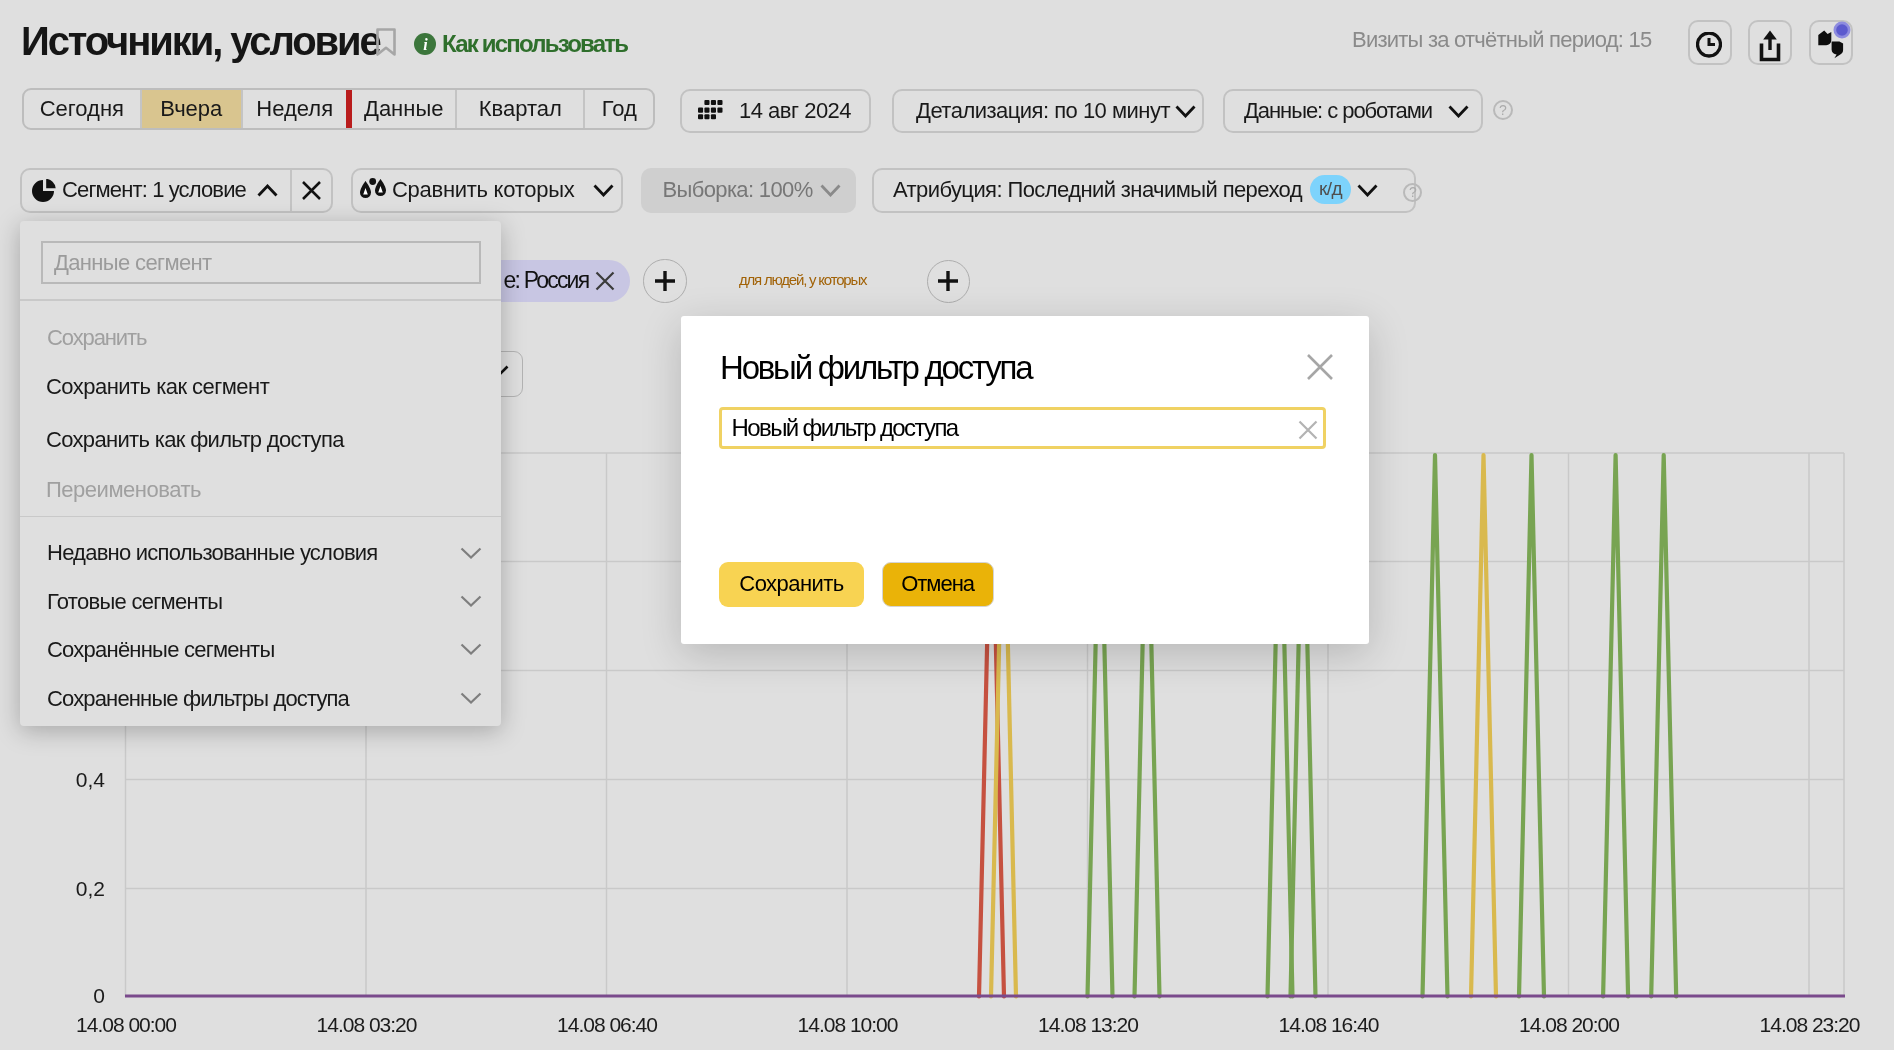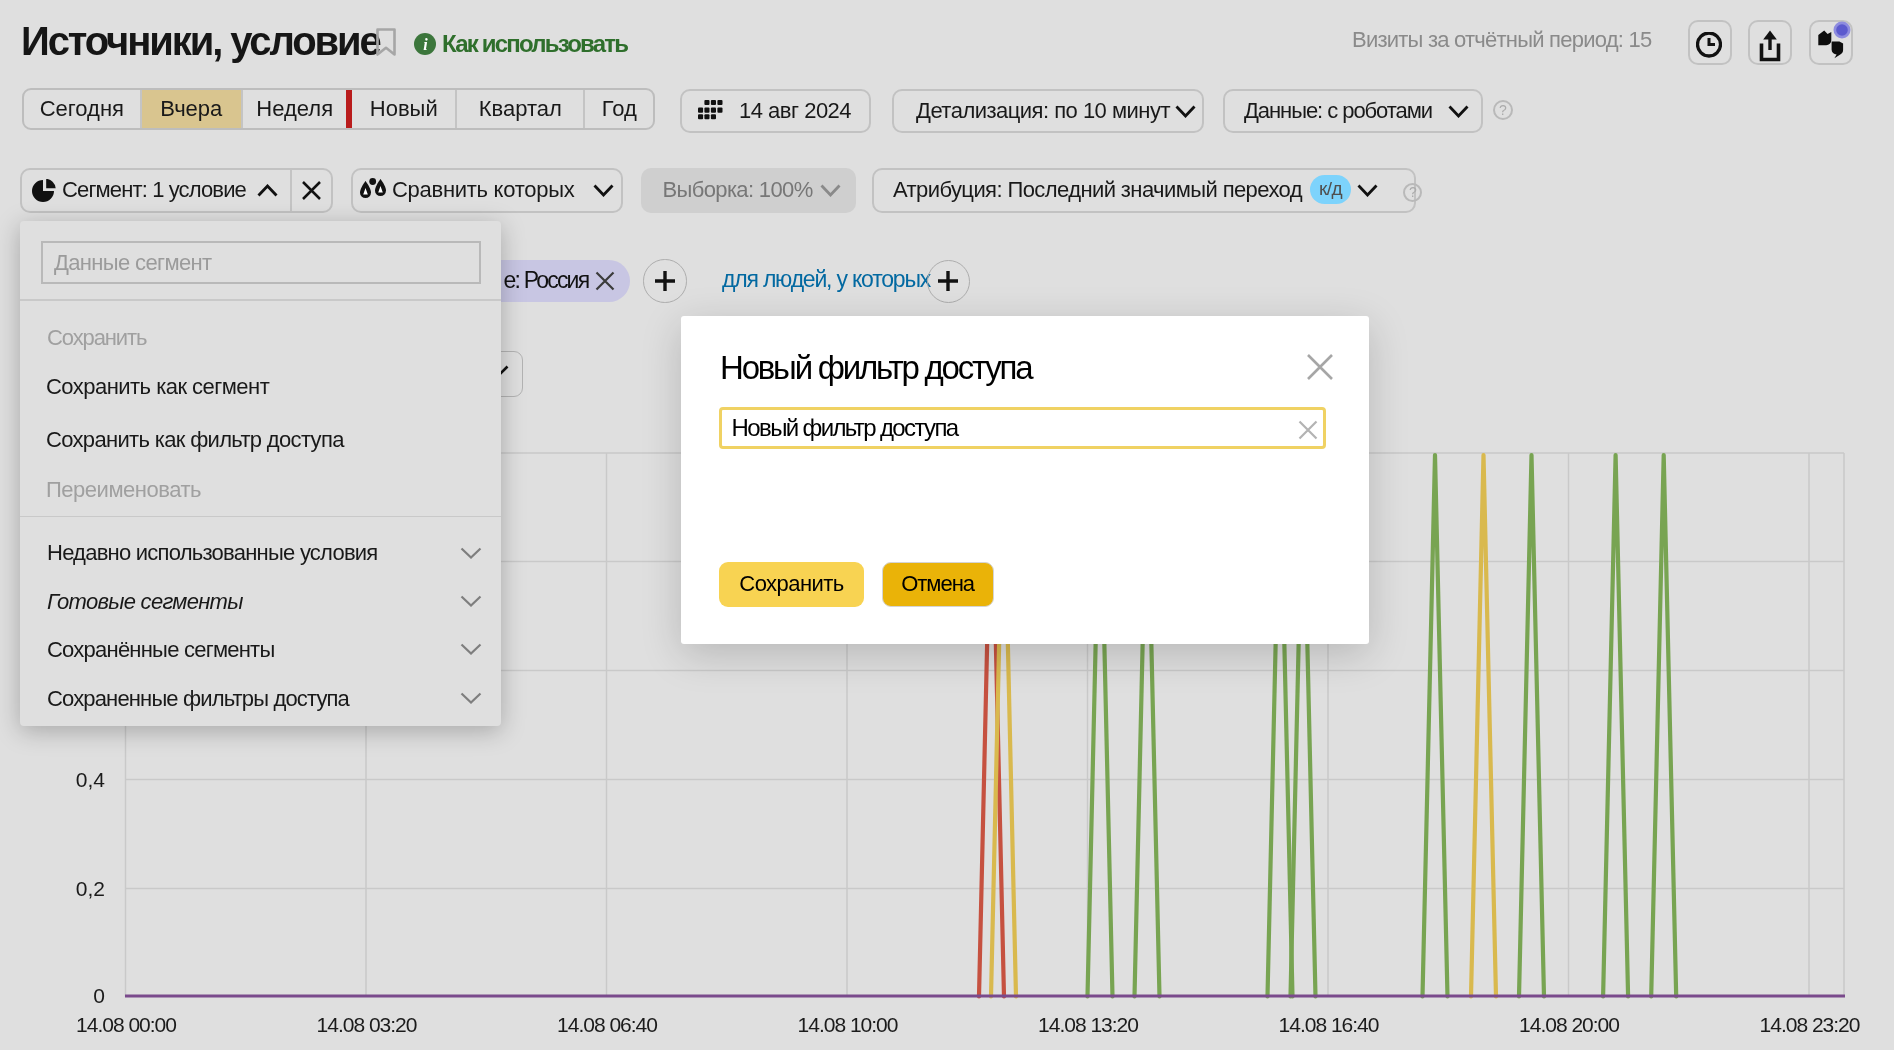--- a/index.html
+++ b/index.html
@@ -92,21 +92,21 @@
   <path d="M8.3 26.3 L8.3 16.0 L14.2 11.4 L17.6 15.0 L21.3 13.0 L21.3 21.2 A5.1 5.1 0 0 1 16.2 26.3 Z" fill="#0d0d0d"></path>
   <path d="M33.1 24.6 L29.4 22.5 L21.6 22.5 L21.6 30.5 A5 5 0 0 0 26.6 35.5 L24.4 39.2 L30.3 35.5 A5 5 0 0 0 33.1 30.8 Z" fill="#0d0d0d"></path>
   <circle cx="32" cy="11" r="8.5" fill="#8e8cdf"></circle>
   <circle cx="32" cy="11" r="5.8" fill="#5c5ace"></circle>
 </svg>
 
 <div class="abs" style="left:22px;top:88px;width:633px;height:42px;border:2px solid #bdbdbd;border-radius:9px;box-sizing:border-box;overflow:hidden;display:flex;font-size:22px;">
   <div style="flex:0 0 117.6px;display:flex;align-items:center;justify-content:center;border-right:2px solid #c4c4c4;box-sizing:border-box;">Сегодня</div>
   <div style="flex:0 0 99.4px;display:flex;align-items:center;justify-content:center;background:#d9c58f;">Вчера</div>
   <div style="flex:0 0 111.5px;display:flex;align-items:center;justify-content:center;border-left:2px solid #c4c4c4;border-right:6px solid #b91c1c;box-sizing:border-box;">Неделя</div>
-  <div style="flex:0 0 104.5px;display:flex;align-items:center;justify-content:center;border-right:2px solid #c4c4c4;box-sizing:border-box;">Новый</div>
+  <div style="flex:0 0 104.5px;display:flex;align-items:center;justify-content:center;border-right:2px solid #c4c4c4;box-sizing:border-box;">Данные</div>
   <div style="flex:0 0 128.5px;display:flex;align-items:center;justify-content:center;border-right:2px solid #c4c4c4;box-sizing:border-box;">Квартал</div>
   <div style="flex:1;display:flex;align-items:center;justify-content:center;">Год</div>
 </div>
 
 <div class="btn" style="left:680px;top:89px;width:191px;height:44px;"></div>
 <svg class="abs" style="left:697.9px;top:100px" width="26" height="21" viewBox="0 0 26 21">
   <g fill="#111">
     <rect x="6.4" y="0" width="5.1" height="5.1" rx="1"></rect>
       <rect x="12.9" y="0" width="5.1" height="5.1" rx="1"></rect>
       <rect x="19.4" y="0" width="5.1" height="5.1" rx="1"></rect>
@@ -179,21 +179,21 @@
 
 <div class="abs" style="left:430px;top:259.5px;width:200px;height:42px;background:#c8c6e3;border-radius:21px;"></div>
 <div class="t" style="left:503.5px;top:268.5px;font-size:23px;line-height:23px;letter-spacing:-1.8px;color:#111;">е: Россия</div>
 <svg class="abs" style="left:593.5px;top:269.5px" width="22" height="22" viewBox="0 0 22 22">
   <path d="M2.5 2.5 L19.5 19.5 M19.5 2.5 L2.5 19.5" stroke="#3b3b3b" stroke-width="2.2"></path>
 </svg>
 <div class="abs" style="left:643px;top:259.2px;width:43.5px;height:43.5px;border:1.5px solid #adadad;border-radius:50%;box-sizing:border-box;"></div>
 <svg class="abs" style="left:652px;top:268.2px" width="26" height="26" viewBox="0 0 26 26">
   <path d="M13 3 V23 M3 13 H23" stroke="#111" stroke-width="3.4"></path>
 </svg>
-<div class="t" style="left:722px;top:268px;font-size:23px;line-height:23px;letter-spacing:-1.2px;color:#0369a1;">для людей, у которых</div>
+<div class="t" style="left:739px;top:268px;font-size:15px;line-height:23px;letter-spacing:-1.2px;color:#a16207;">для людей, у которых</div>
 <div class="abs" style="left:926.5px;top:259.5px;width:43px;height:43px;border:1.5px solid #adadad;border-radius:50%;box-sizing:border-box;"></div>
 <svg class="abs" style="left:935px;top:268.2px" width="26" height="26" viewBox="0 0 26 26">
   <path d="M13 3 V23 M3 13 H23" stroke="#111" stroke-width="3.4"></path>
 </svg>
 
 <div class="abs" style="left:460px;top:350.7px;width:63px;height:46.5px;border:1.5px solid #b3b3b3;border-radius:9px;box-sizing:border-box;"></div>
 <svg class="abs" style="left:487px;top:365px" width="22" height="13" viewBox="0 0 22 13">
   <path d="M1.5 1.5 L11 11 L20.5 1.5" fill="none" stroke="#111" stroke-width="2.6"></path>
 </svg>
 
@@ -202,21 +202,21 @@
 <div class="t" style="left:54px;top:251.5px;letter-spacing:-0.64px;color:#9b9b9b;">Данные сегмент</div>
 <div class="abs" style="left:20px;top:299px;width:481px;height:1.5px;background:#c9c9c9;"></div>
 
 <div class="t" style="left:47px;top:327.4px;letter-spacing:-1.11px;color:#a0a0a0;">Сохранить</div>
 <div class="t" style="left:46px;top:375.9px;letter-spacing:-0.53px;">Сохранить как сегмент</div>
 <div class="t" style="left:46px;top:429.4px;letter-spacing:-0.67px;">Сохранить как фильтр доступа</div>
 <div class="t" style="left:46px;top:478.9px;letter-spacing:-0.48px;color:#a0a0a0;">Переименовать</div>
 <div class="abs" style="left:20px;top:515.6px;width:481px;height:1.5px;background:#c9c9c9;"></div>
 
 <div class="t" style="left:47px;top:542.4px;letter-spacing:-0.76px;">Недавно использованные условия</div>
-<div class="t" style="left:47px;top:590.9px;letter-spacing:-0.71px;font-style:italic;">Готовые сегменты</div>
+<div class="t" style="left:47px;top:590.9px;letter-spacing:-0.71px;">Готовые сегменты</div>
 <div class="t" style="left:47px;top:639.4px;letter-spacing:-0.77px;">Сохранённые сегменты</div>
 <div class="t" style="left:47px;top:687.9px;letter-spacing:-0.85px;">Сохраненные фильтры доступа</div>
 <svg class="abs" style="left:459.5px;top:546.5px" width="22" height="12" viewBox="0 0 22 12">
   <path d="M1.5 1.5 L11 10.5 L20.5 1.5" fill="none" stroke="#7e7e7e" stroke-width="2.2"></path>
 </svg>
 <svg class="abs" style="left:459.5px;top:594.7px" width="22" height="12" viewBox="0 0 22 12">
   <path d="M1.5 1.5 L11 10.5 L20.5 1.5" fill="none" stroke="#7e7e7e" stroke-width="2.2"></path>
 </svg>
 <svg class="abs" style="left:459.5px;top:643px" width="22" height="12" viewBox="0 0 22 12">
   <path d="M1.5 1.5 L11 10.5 L20.5 1.5" fill="none" stroke="#7e7e7e" stroke-width="2.2"></path>

